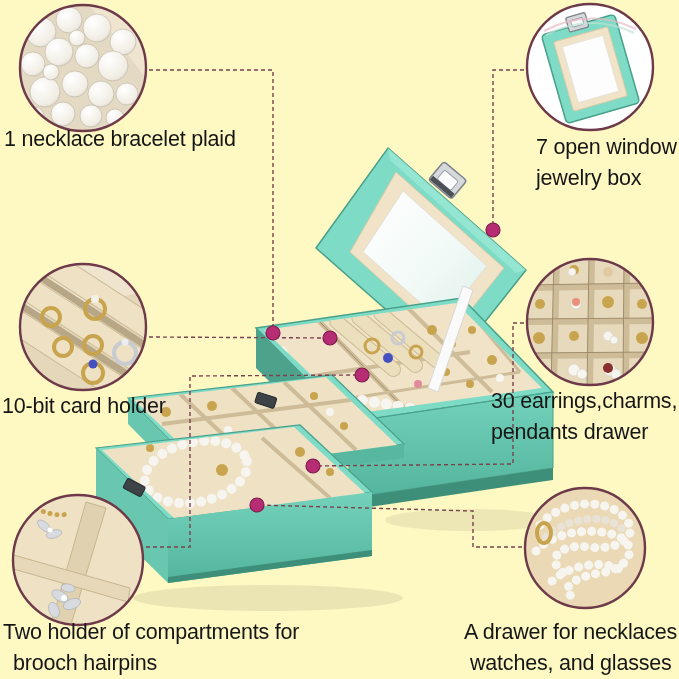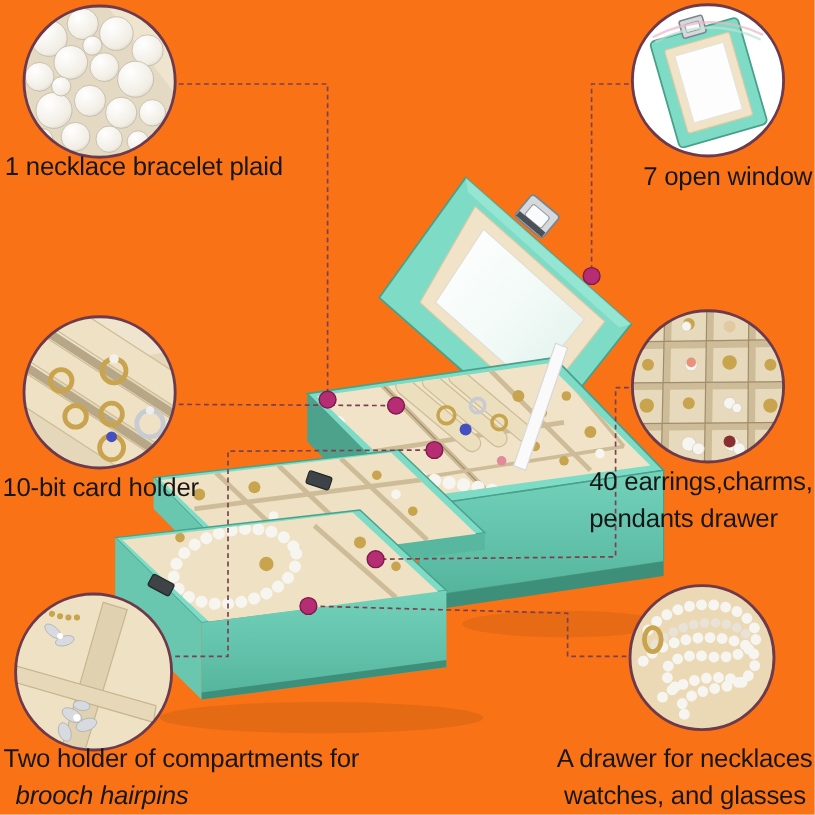--- a/index.html
+++ b/index.html
@@ -1,28 +1,28 @@
 <!DOCTYPE html>
 <html><head>
 <meta charset="utf-8">
 <style>
   html,body{margin:0;padding:0;background:#ffffff;}
   .stage{
-    position:relative;width:679px;height:679px;background:#f97316;
+    position:relative;width:679px;height:679px;background:#fef9c3;
     font-family:"Liberation Sans", sans-serif;overflow:hidden;
   }
   .illustration{position:absolute;left:0;top:0;}
   .inset{position:absolute;border-radius:50%;}
   .inset svg{display:block;}
   .callout-label{
     position:absolute;color:#161616;font-size:21.5px;line-height:31px;
     letter-spacing:-0.2px;white-space:nowrap;z-index:5;
   }
   .callout-label .ln{display:block;}
-  .indent-10{padding-left:10px;font-style:italic;}
+  .indent-10{padding-left:10px;}
   .indent-6{padding-left:6px;}
 </style>
 </head>
 <body>
 
 <div class="stage">
 
   <svg class="illustration" width="679" height="679" viewBox="0 0 679 679">
     <defs>
       <linearGradient id="glassGrad" x1="0" y1="0" x2="1" y2="1">
@@ -372,28 +372,29 @@
       <circle cx="63" cy="63" r="60" fill="none" stroke="#6e3a4a" stroke-width="2.4"></circle>
     </svg>
   </div>
 
   <div class="callout-label" style="left:4px;top:124px;">
     <span class="ln">1 necklace bracelet plaid</span>
   </div>
 
   <div class="callout-label" style="left:536px;top:132px;">
     <span class="ln">7 open window</span>
+    <span class="ln">jewelry box</span>
   </div>
 
   <div class="callout-label" style="left:2px;top:391px;">
     <span class="ln">10-bit card holder</span>
   </div>
 
   <div class="callout-label" style="left:491px;top:386px;">
-    <span class="ln">40 earrings,charms,</span>
+    <span class="ln">30 earrings,charms,</span>
     <span class="ln">pendants drawer</span>
   </div>
 
   <div class="callout-label" style="left:3px;top:617px;">
     <span class="ln">Two holder of compartments for</span>
     <span class="ln indent-10">brooch hairpins</span>
   </div>
 
   <div class="callout-label" style="left:464px;top:617px;">
     <span class="ln">A drawer for necklaces,</span>

